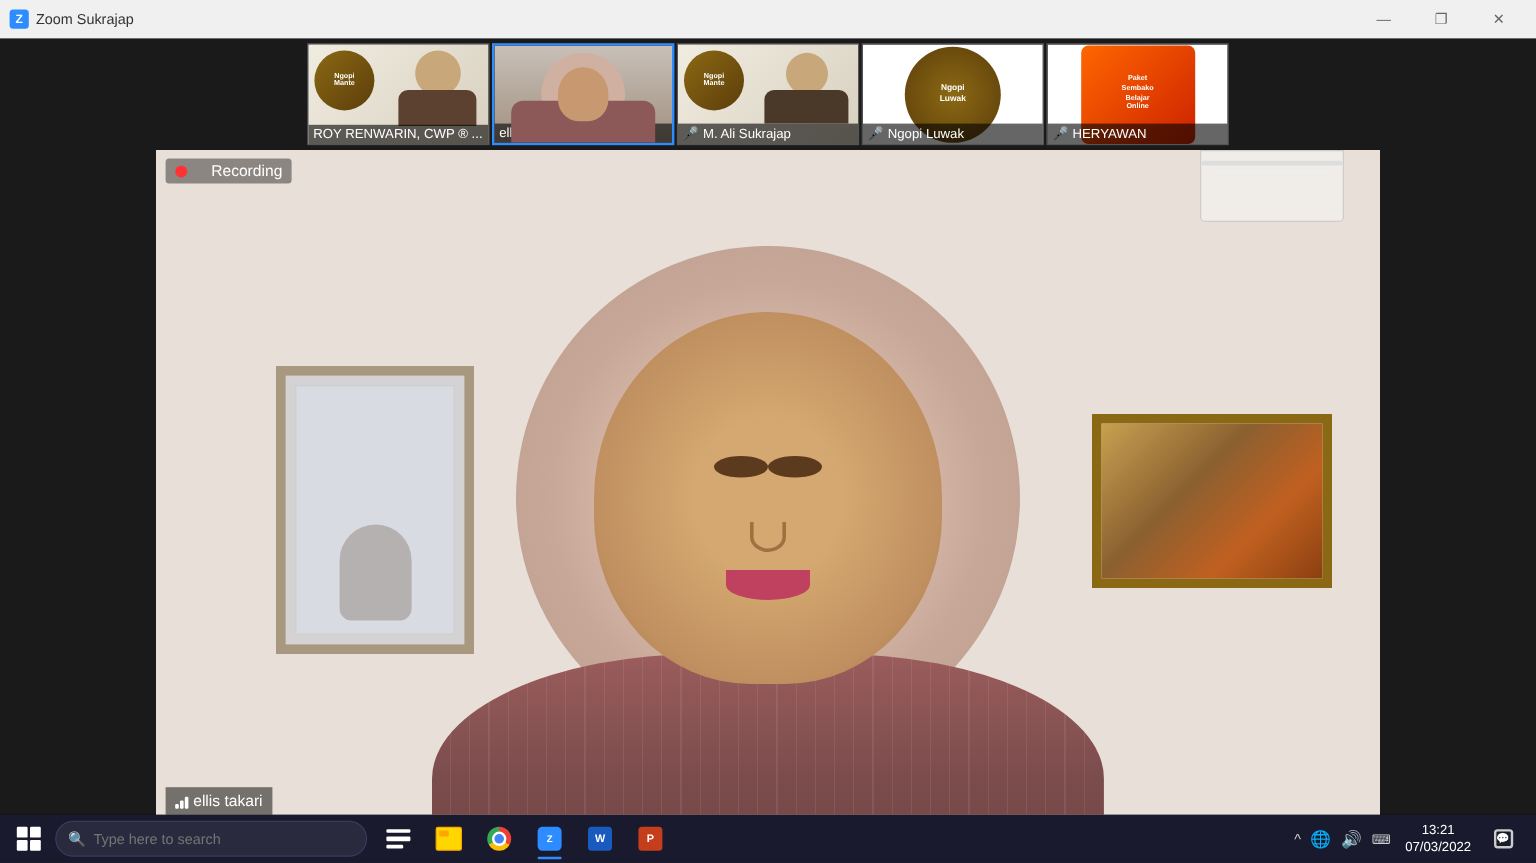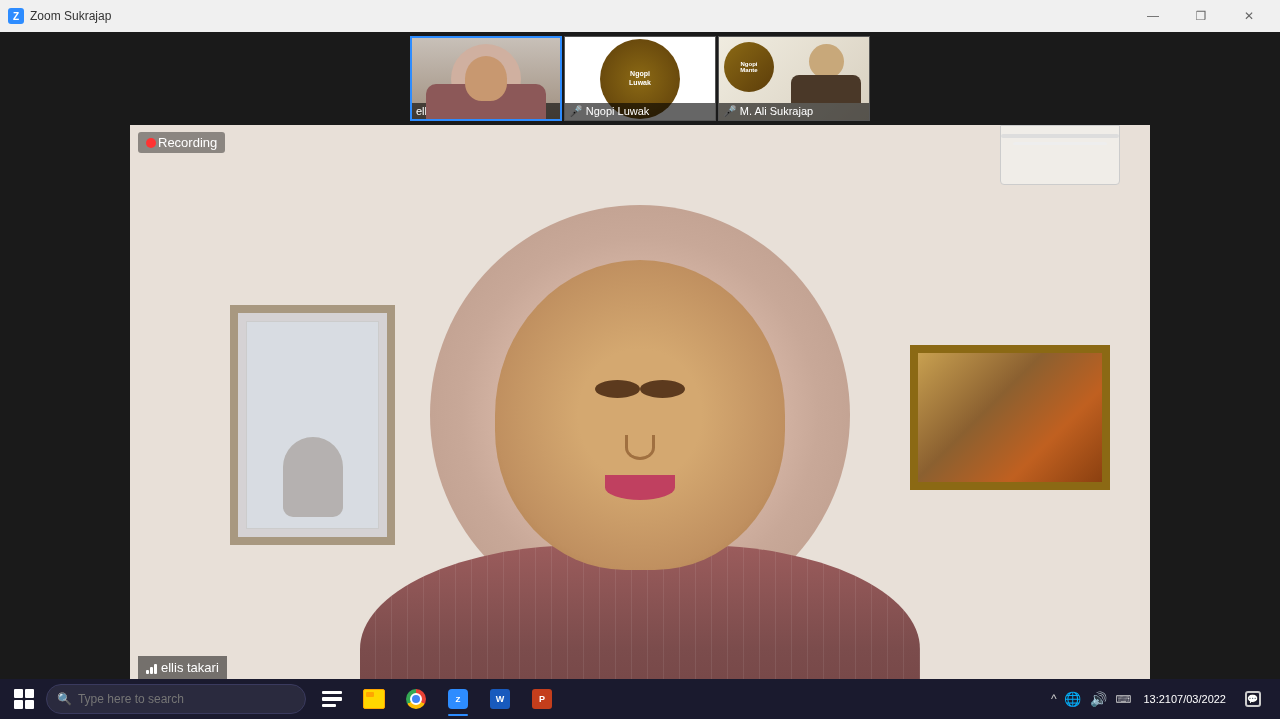--- a/index.html
+++ b/index.html
@@ -290,21 +290,21 @@
       z-index: 1;
     }
 
     
     #recording-indicator {
       position: absolute;
       top: 100px;
       left: 138px;
       display: flex;
       align-items: center;
-      gap: 2px;
+      gap: 20px;
       color: white;
       font-size: 13px;
       background: rgba(0,0,0,0.4);
       padding: 3px 8px;
       border-radius: 3px;
       z-index: 20;
     }
     .rec-dot {
       width: 10px;
       height: 10px;
@@ -492,21 +492,21 @@
       gap: 8px;
       padding-right: 8px;
     }
     .tray-icon {
       color: #ccc;
       font-size: 14px;
       cursor: pointer;
     }
     #clock {
       display: flex;
-      flex-direction: row;
+      flex-direction: column;
       align-items: center;
       color: white;
       font-size: 11px;
       line-height: 1.3;
       cursor: pointer;
       padding: 0 4px;
     }
     #notification-btn {
       width: 30px;
       height: 38px;
@@ -550,62 +550,88 @@
     <div class="title-btn">—</div>
     <div class="title-btn">❐</div>
     <div class="title-btn close">✕</div>
   </div>
 </div>
 
 <div id="main-content">
 
   <div id="participant-strip">
 
+    <div class="participant-thumb">
+      <div class="participant-video-bg p1-bg">
+        <div style="width:100%;height:100%;background:linear-gradient(135deg,#f0ece0,#d8d0c0);position:relative;">
+
+          <div style="position:absolute;top:5px;left:5px;width:50px;height:50px;border-radius:50%;background:linear-gradient(135deg,#8B6914,#5C3D0A);display:flex;align-items:center;justify-content:center;">
+            <span style="color:white;font-size:6px;font-weight:bold;text-align:center;">Ngopi<br>Mante</span>
+          </div>
+
+          <div style="position:absolute;right:10px;bottom:18px;width:65px;height:60px;">
+            <div style="width:38px;height:38px;border-radius:50%;background:#C8A87A;margin:0 auto;"></div>
+            <div style="width:65px;height:30px;background:#5C4030;border-radius:8px 8px 0 0;margin-top:-5px;"></div>
+          </div>
+        </div>
+      </div>
+      <div class="participant-name">ROY RENWARIN, CWP ® ...</div>
+    </div>
 
     <div class="participant-thumb active-speaker">
       <div class="participant-video-bg" style="background:linear-gradient(180deg,#c8c0b8 0%,#a09080 100%);position:relative;overflow:hidden;">
 
         <div style="position:absolute;top:8px;left:50%;transform:translateX(-50%);width:55px;height:55px;border-radius:50%;background:#D8B898;"></div>
         <div style="position:absolute;top:6px;left:50%;transform:translateX(-50%);width:70px;height:70px;border-radius:50%;background:#D0B0A0;z-index:1;"></div>
         <div style="position:absolute;top:18px;left:50%;transform:translateX(-50%);width:42px;height:45px;border-radius:50% 50% 40% 40%;background:#C89870;z-index:2;"></div>
         <div style="position:absolute;bottom:0;left:50%;transform:translateX(-50%);width:120px;height:35px;background:#8C5858;border-radius:10px 10px 0 0;z-index:1;"></div>
       </div>
       <div class="participant-name">ellis takari</div>
-    </div>
-
-    <div class="participant-thumb">
-      <div class="participant-video-bg p4-bg">
-        <div style="width:80px;height:80px;border-radius:50%;background:radial-gradient(circle,#8B6914,#5C3D0A);display:flex;align-items:center;justify-content:center;">
-          <div style="text-align:center;">
-            <div style="color:white;font-size:7px;font-weight:bold;line-height:1.2;">Ngopi<br>Luwak</div>
-          </div>
-        </div>
-      </div>
-      <div class="participant-name">
-        <span style="color:#ffcc00;">🎤 </span>Ngopi Luwak
-      </div>
     </div>
 
     <div class="participant-thumb">
       <div class="participant-video-bg p3-bg">
         <div style="width:100%;height:100%;background:linear-gradient(135deg,#f0ece0,#d8d0c0);position:relative;">
           <div style="position:absolute;top:5px;left:5px;width:50px;height:50px;border-radius:50%;background:linear-gradient(135deg,#8B6914,#5C3D0A);display:flex;align-items:center;justify-content:center;">
             <span style="color:white;font-size:6px;font-weight:bold;text-align:center;">Ngopi<br>Mante</span>
           </div>
           <div style="position:absolute;right:8px;bottom:18px;width:70px;height:58px;">
             <div style="width:35px;height:35px;border-radius:50%;background:#C8A87A;margin:0 auto;"></div>
             <div style="width:70px;height:28px;background:#4A3828;border-radius:8px 8px 0 0;margin-top:-4px;"></div>
           </div>
         </div>
       </div>
       <div class="participant-name">
         <span style="color:#ffcc00;">🎤 </span>M. Ali Sukrajap
       </div>
     </div>
 
+    <div class="participant-thumb">
+      <div class="participant-video-bg p4-bg">
+        <div style="width:80px;height:80px;border-radius:50%;background:radial-gradient(circle,#8B6914,#5C3D0A);display:flex;align-items:center;justify-content:center;">
+          <div style="text-align:center;">
+            <div style="color:white;font-size:7px;font-weight:bold;line-height:1.2;">Ngopi<br>Luwak</div>
+          </div>
+        </div>
+      </div>
+      <div class="participant-name">
+        <span style="color:#ffcc00;">🎤 </span>Ngopi Luwak
+      </div>
+    </div>
+
+    <div class="participant-thumb">
+      <div class="participant-video-bg p5-bg">
+        <div style="width:95px;height:82px;background:linear-gradient(135deg,#ff6600,#cc2200);border-radius:6px;display:flex;flex-direction:column;align-items:center;justify-content:center;padding:4px;">
+          <div style="color:white;font-size:6px;font-weight:bold;text-align:center;line-height:1.3;">Paket<br>Sembako<br>Belajar<br>Online</div>
+        </div>
+      </div>
+      <div class="participant-name">
+        <span style="color:#ffcc00;">🎤 </span>HERYAWAN
+      </div>
+    </div>
 
   </div>
 
   <div id="recording-indicator">
     <div class="rec-dot"></div>
     <span>Recording</span>
   </div>
 
   <div id="main-video">
 

